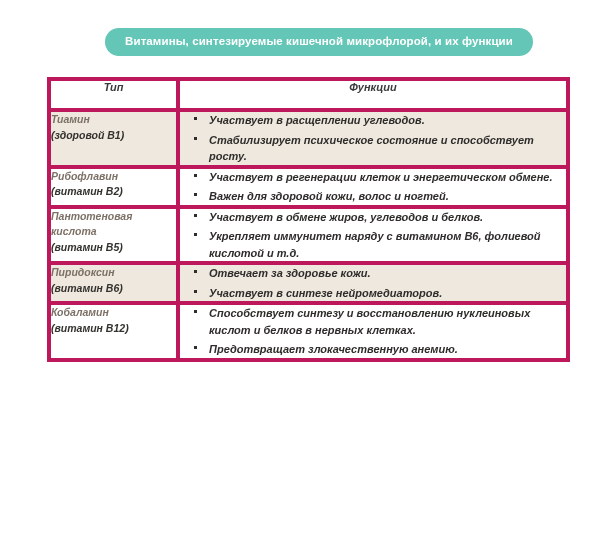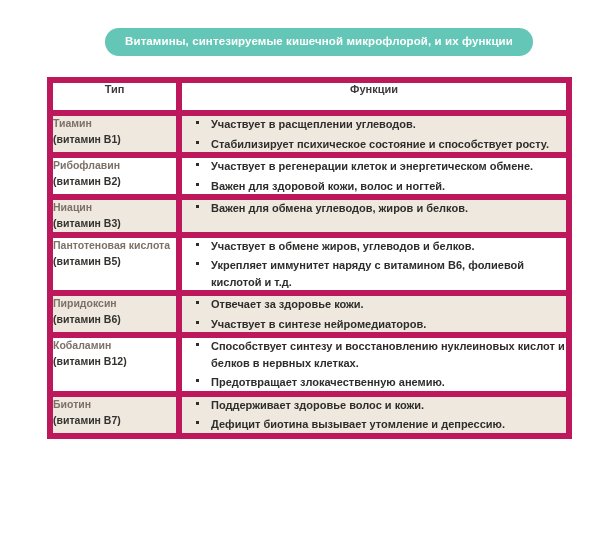--- a/index.html
+++ b/index.html
@@ -54,23 +54,24 @@
     border-collapse: collapse;
     width: 519px;
     table-layout: fixed;
     background: #ffffff;
   }
   table.vit col.c-type { width: 129px; }
   table.vit col.c-func { width: 390px; }
 
   table.vit th,
   table.vit td {
-    border: 6px solid #be185d;
+    border: 4px solid #be185d;
     vertical-align: top;
     padding: 0;
+    font-style: italic;
   }
 
   thead th {
     background: #ffffff;
     font-size: 11px;
     font-weight: bold;
     color: #3b3b3b;
     text-align: center;
     height: 27px;
     padding: 7px 6px 7px 6px;
@@ -142,52 +143,41 @@
       <thead>
         <tr>
           <th>Тип</th>
           <th>Функции</th>
         </tr>
       </thead>
       <tbody id="tbody">
           <tr class="shade">
             <td class="type">
               <span class="vname">Тиамин</span>
-              <span class="vcode">(витамин B1)</span>
+              <span class="vcode">(здоровой B1)</span>
             </td>
             <td class="func">
               <ul class="bullets">
                 <li><span class="dot"></span><span>Участвует в расщеплении углеводов.</span></li>
                 <li><span class="dot"></span><span>Стабилизирует психическое состояние и способствует росту.</span></li>
               </ul>
             </td>
           </tr>
           <tr class="plain">
             <td class="type">
               <span class="vname">Рибофлавин</span>
               <span class="vcode">(витамин B2)</span>
             </td>
             <td class="func">
               <ul class="bullets">
                 <li><span class="dot"></span><span>Участвует в регенерации клеток и энергетическом обмене.</span></li>
                 <li><span class="dot"></span><span>Важен для здоровой кожи, волос и ногтей.</span></li>
               </ul>
             </td>
           </tr>
-          <tr class="shade">
-            <td class="type">
-              <span class="vname">Ниацин</span>
-              <span class="vcode">(витамин B3)</span>
-            </td>
-            <td class="func">
-              <ul class="bullets">
-                <li><span class="dot"></span><span>Важен для обмена углеводов, жиров и белков.</span></li>
-              </ul>
-            </td>
-          </tr>
           <tr class="plain">
             <td class="type">
               <span class="vname">Пантотеновая кислота</span>
               <span class="vcode">(витамин B5)</span>
             </td>
             <td class="func">
               <ul class="bullets">
                 <li><span class="dot"></span><span>Участвует в обмене жиров, углеводов и белков.</span></li>
                 <li><span class="dot"></span><span>Укрепляет иммунитет наряду с витамином B6, фолиевой кислотой и т.д.</span></li>
               </ul>
@@ -207,32 +197,20 @@
           </tr>
           <tr class="plain">
             <td class="type">
               <span class="vname">Кобаламин</span>
               <span class="vcode">(витамин B12)</span>
             </td>
             <td class="func">
               <ul class="bullets">
                 <li><span class="dot"></span><span>Способствует синтезу и восстановлению нуклеиновых кислот и белков в нервных клетках.</span></li>
                 <li><span class="dot"></span><span>Предотвращает злокачественную анемию.</span></li>
-              </ul>
-            </td>
-          </tr>
-          <tr class="shade">
-            <td class="type">
-              <span class="vname">Биотин</span>
-              <span class="vcode">(витамин B7)</span>
-            </td>
-            <td class="func">
-              <ul class="bullets">
-                <li><span class="dot"></span><span>Поддерживает здоровье волос и кожи.</span></li>
-                <li><span class="dot"></span><span>Дефицит биотина вызывает утомление и депрессию.</span></li>
               </ul>
             </td>
           </tr>
         </tbody>
     </table>
   </div>
 
 </div>
 
 </body></html>

